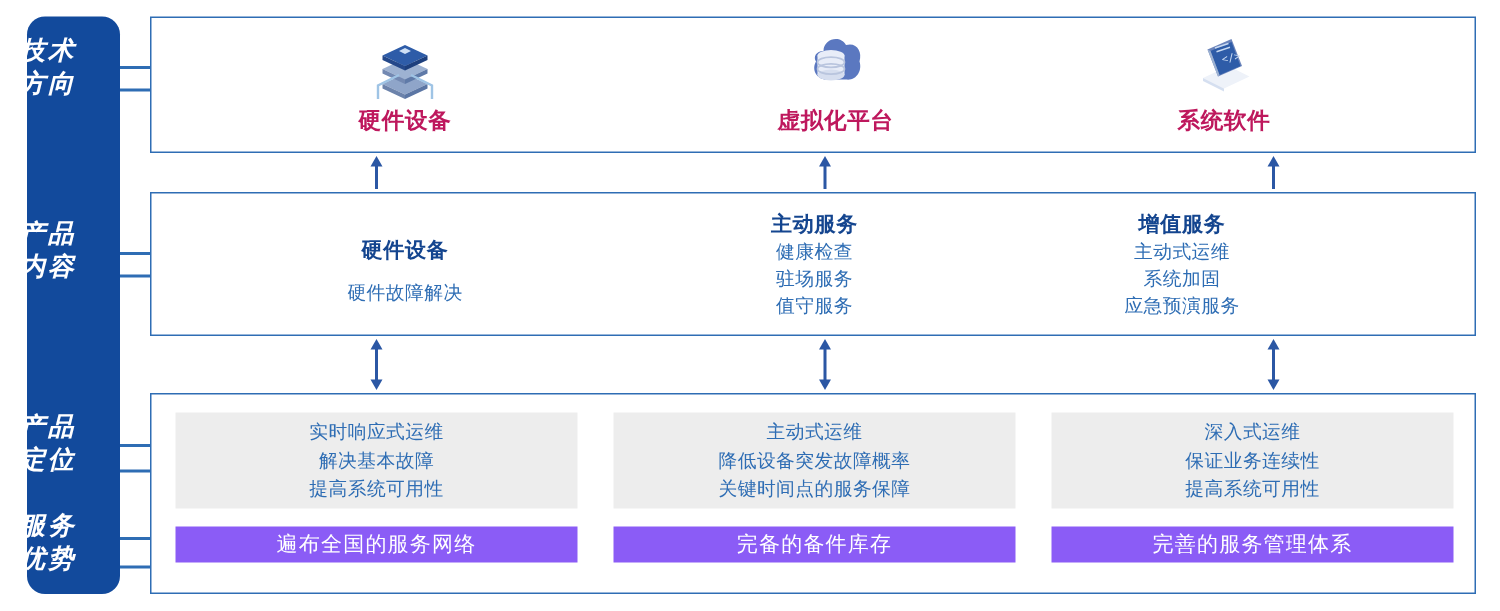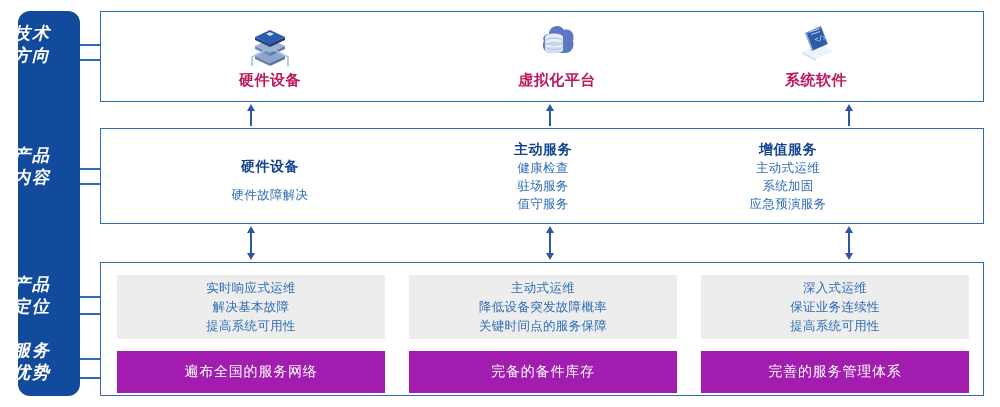--- a/index.html
+++ b/index.html
@@ -67,22 +67,22 @@
   .bot-col{position:absolute;top:0;width:268px;}
   .gray-box{
     position:absolute;top:12px;left:0;width:268px;height:64px;
     background:#EDEDED;display:flex;flex-direction:column;
     align-items:center;justify-content:center;
   }
   .gray-line{
     color:#2E6DB4;font-size:12.5px;line-height:19px;letter-spacing:0.3px;
   }
   .blue-bar{
-    position:absolute;top:88px;left:0;width:268px;height:42px;
-    background:#a21caf;color:#ffffff;font-size:14px;letter-spacing:0.8px;
+    position:absolute;top:88px;left:0;width:268px;height:24px;
+    background:#8b5cf6;color:#ffffff;font-size:14px;letter-spacing:0.8px;
     display:flex;align-items:center;justify-content:center;
   }
 
   
   .arrow{position:absolute;}
   .arrow .shaft{position:absolute;left:50%;margin-left:-0.75px;width:1.5px;background:#2B57A4;}
   .arrow .head{position:absolute;left:50%;margin-left:-4px;width:0;height:0;
     border-left:4px solid transparent;border-right:4px solid transparent;}
   .head-up{border-bottom:7px solid #2B57A4;top:0;}
   .head-down{border-top:7px solid #2B57A4;bottom:0;}

